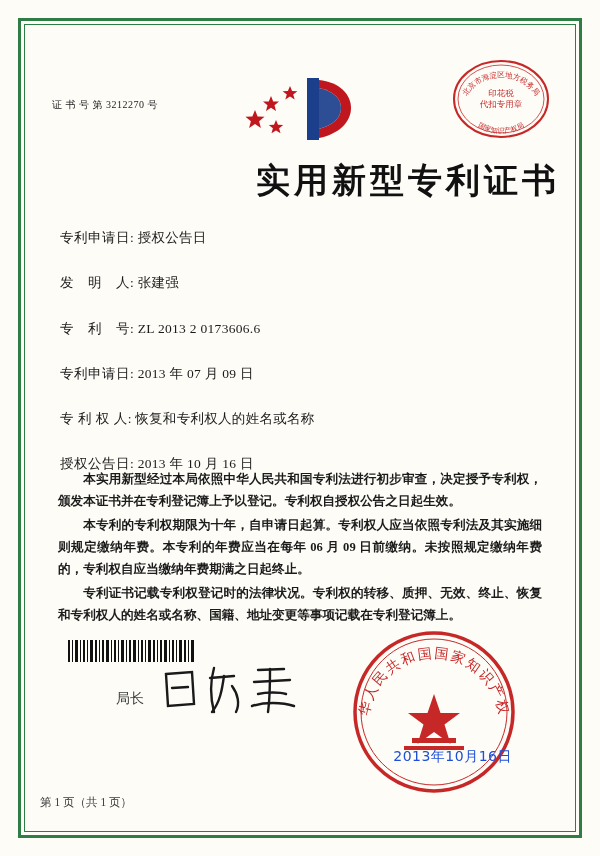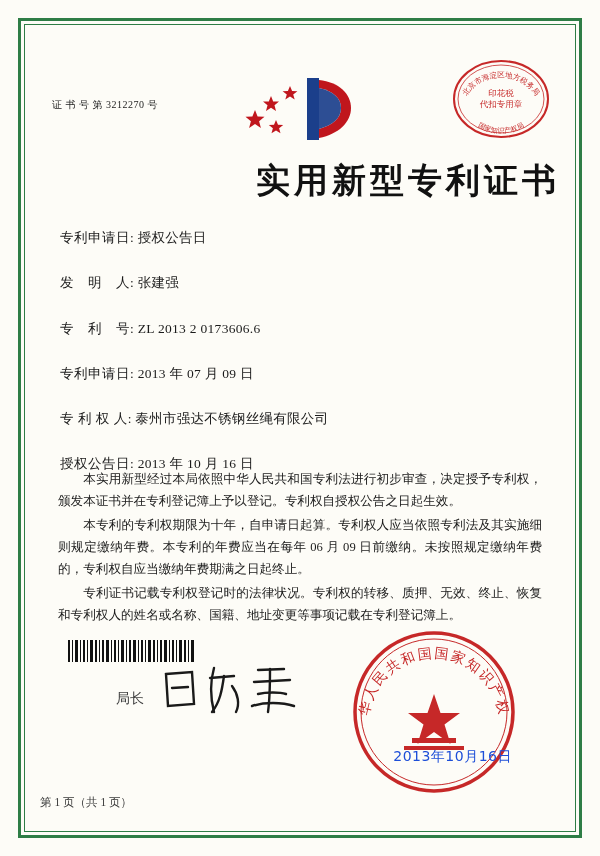--- a/index.html
+++ b/index.html
@@ -100,20 +100,21 @@
 
   .paras {
     position: absolute;
     left: 18px;
     right: 18px;
     top: 428px;
     font-size: 12.6px;
     line-height: 1.75;
     text-align: justify;
     color: #1b1b1b;
+    font-weight: bold;
   }
   .para { text-indent: 2em; margin-bottom: 2px; }
 
   
   .barcode {
     position: absolute;
     left: 28px;
     top: 600px;
     width: 128px;
     height: 22px;
@@ -222,21 +223,21 @@
       <div class="field">
         <span class="lbl">专　利　号:</span>
         <span class="val">ZL 2013 2 0173606.6</span>
       </div>
       <div class="field">
         <span class="lbl">专利申请日:</span>
         <span class="val">2013 年 07 月 09 日</span>
       </div>
       <div class="field">
         <span class="lbl">专 利 权 人:</span>
-        <span class="val">泰州市强达不锈钢丝绳有限公司</span>
+        <span class="val">恢复和专利权人的姓名或名称</span>
       </div>
       <div class="field">
         <span class="lbl">授权公告日:</span>
         <span class="val">2013 年 10 月 16 日</span>
       </div>
     </div>
 
     <div class="paras">
       <div class="para">本实用新型经过本局依照中华人民共和国专利法进行初步审查，决定授予专利权，颁发本证书并在专利登记簿上予以登记。专利权自授权公告之日起生效。</div>
       <div class="para">本专利的专利权期限为十年，自申请日起算。专利权人应当依照专利法及其实施细则规定缴纳年费。本专利的年费应当在每年 06 月 09 日前缴纳。未按照规定缴纳年费的，专利权自应当缴纳年费期满之日起终止。</div>

